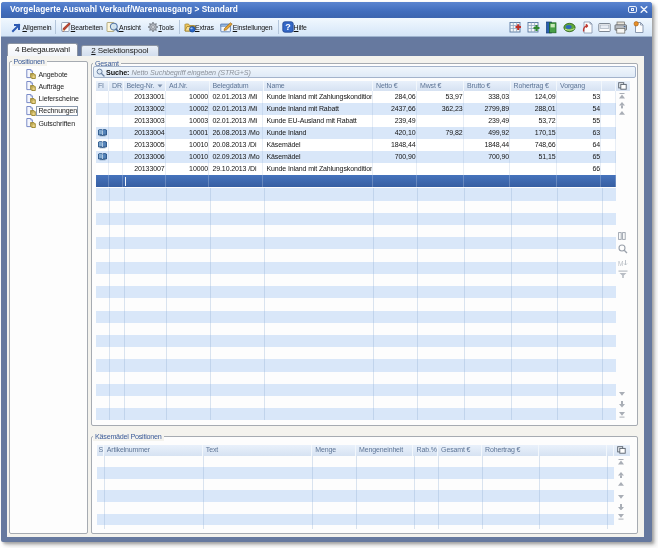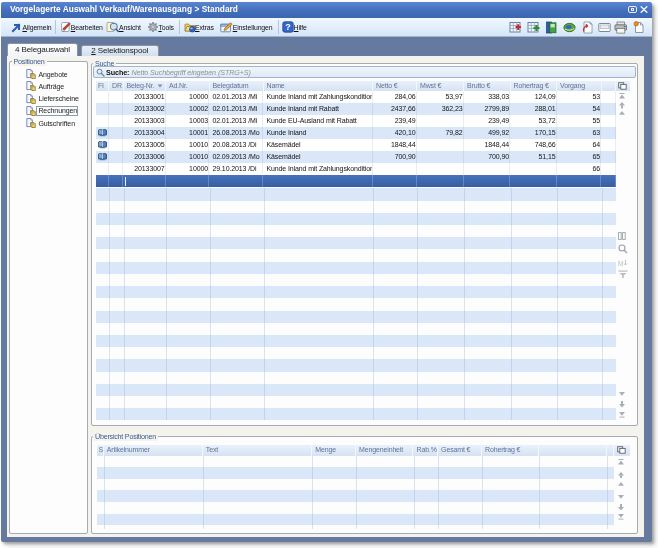--- a/index.html
+++ b/index.html
@@ -139,21 +139,21 @@
 <div class="a" style="z-index:4;left:36px;top:105.80000000000001px;width:41.5px;height:10px;border:1px solid #8b9aae;"></div>
 <div class="a" style="z-index:4;left:38.4px;top:106.30000000000001px;height:9.6px;line-height:9.6px;font-size:7px;letter-spacing:-0.1px;color:#1c1c1c;">Rechnungen</div>
 <svg class="a" style="z-index:4;left:25.5px;top:118.1px;" width="10" height="10" viewBox="0 0 10 10">
 <path d="M0.8 0.5 L4.8 0.5 L6.4 2.1 L6.4 8.6 L0.8 8.6 Z" fill="#f4f6fd" stroke="#6d7fc2" stroke-width="0.9"></path>
 <path d="M4.8 0.5 L4.8 2.1 L6.4 2.1" fill="#ccd4ef" stroke="#6d7fc2" stroke-width="0.7"></path>
 <path d="M4.6 4.6 L8.0 4.6 L9.3 5.9 L9.3 9.5 L5.9 9.5 L4.6 8.2 Z" fill="#e9d386" stroke="#8f7a1e" stroke-width="0.8"></path>
 <path d="M4.6 4.6 L5.9 5.9 L9.3 5.9 M5.9 5.9 L5.9 9.5" fill="none" stroke="#8f7a1e" stroke-width="0.6"></path>
   </svg>
 <div class="a" style="z-index:4;left:38.4px;top:118.5px;height:9.6px;line-height:9.6px;font-size:7px;letter-spacing:-0.1px;color:#1c1c1c;">Gutschriften</div>
 <div class="a" style="z-index:4;left:90.5px;top:63px;width:547.5px;height:362.5px;border:1px solid #a6abb2;border-radius:2px;background:#fdfdfd;"></div>
-<div class="a" style="z-index:4;left:93px;top:58.5px;height:9px;line-height:9px;padding:0 2px;font-size:7.2px;letter-spacing:-0.25px;color:#3c5c99;background:#f4f3ee;">Suche</div>
+<div class="a" style="z-index:4;left:93px;top:58.5px;height:9px;line-height:9px;padding:0 2px;font-size:7.2px;letter-spacing:-0.25px;color:#3c5c99;background:#f4f3ee;">Gesamt</div>
 <div class="a" style="z-index:4;left:92.8px;top:66.2px;width:543.4px;height:12.1px;border:1px solid #a3b3cb;border-radius:2px;background:linear-gradient(#f0f6fc,#dfeaf7);"></div>
 <svg class="a" style="left:95.7px;top:68px;z-index:5;" width="9" height="9" viewBox="0 0 9 9">
 <circle cx="3.6" cy="3.6" r="2.5" fill="#dce8f4" stroke="#6c82a2" stroke-width="1"></circle>
 <path d="M5.5 5.5 L8 8" stroke="#6c82a2" stroke-width="1.3" stroke-linecap="round"></path>
   </svg>
 <div class="a" style="z-index:4;left:106px;top:68.2px;height:9px;line-height:9px;font-size:7.2px;letter-spacing:-0.1px;font-weight:bold;color:#101010;">Suche:</div>
 <div class="a" style="z-index:4;left:131.5px;top:68.2px;height:9px;line-height:9px;font-size:7.2px;letter-spacing:-0.1px;font-style:italic;color:#8d939c;">Netto Suchbegriff eingeben (STRG+S)</div>
 <div class="a" style="z-index:4;left:96.4px;top:81.3px;width:519.6px;height:9.3px;background:linear-gradient(#e9f1fb,#d6e2f2);"></div>
 <div class="a" style="z-index:5;left:96.4px;top:81.3px;width:12.599999999999994px;height:9.3px;border-right:1px solid #f2f7fc;font-size:7px;letter-spacing:-0.15px;color:#5e7596;line-height:9.3px;padding-left:1.5px;overflow:hidden;white-space:nowrap;">FI</div>
 <div class="a" style="z-index:5;left:109.0px;top:81.3px;width:14.5px;height:9.3px;border-right:1px solid #f2f7fc;font-size:7px;letter-spacing:-0.15px;color:#5e7596;line-height:9.3px;padding-left:3px;overflow:hidden;white-space:nowrap;">DR</div>
@@ -361,21 +361,21 @@
   </svg>
 <svg class="a" style="z-index:5;left:618.5px;top:401px;" width="6" height="6.5" viewBox="0 0 6 6.5">
     <rect x="2" y="0" width="2" height="3" fill="#a9aeb6"></rect>
     <path d="M3 6.5 L6 3.1 L0 3.1 Z" fill="#a9aeb6"></path>
   </svg>
 <svg class="a" style="z-index:5;left:618.5px;top:411.5px;" width="6" height="6.3" viewBox="0 0 6 6.3">
     <rect x="0.5" y="4.6" width="5" height="1" fill="#a9aeb6"></rect>
     <path d="M0 0 L6 0 L3.0 3.8 Z" fill="#a9aeb6"></path>
   </svg>
 <div class="a" style="z-index:4;left:90.5px;top:436px;width:547.5px;height:97.7px;border:1px solid #a6abb2;border-radius:2px;background:#fdfdfd;"></div>
-<div class="a" style="z-index:4;left:93px;top:431.5px;height:9px;line-height:9px;padding:0 2px;font-size:7.2px;letter-spacing:-0.25px;color:#3c5c99;background:#f4f3ee;">Übersicht Positionen</div>
+<div class="a" style="z-index:4;left:93px;top:431.5px;height:9px;line-height:9px;padding:0 2px;font-size:7.2px;letter-spacing:-0.25px;color:#3c5c99;background:#f4f3ee;">Käsemädel Positionen</div>
 <div class="a" style="z-index:4;left:96.5px;top:445px;width:517.5px;height:10.5px;background:linear-gradient(#e9f1fb,#d6e2f2);"></div>
 <div class="a" style="z-index:5;left:96.5px;top:445px;width:7.200000000000003px;height:10.5px;border-right:1px solid #f2f7fc;font-size:7px;letter-spacing:-0.15px;color:#5e7596;line-height:10.5px;padding-left:2px;overflow:hidden;white-space:nowrap;">S</div>
 <div class="a" style="z-index:5;left:103.7px;top:445px;width:99.10000000000001px;height:10.5px;border-right:1px solid #f2f7fc;font-size:7px;letter-spacing:-0.15px;color:#5e7596;line-height:10.5px;padding-left:3px;overflow:hidden;white-space:nowrap;">Artikelnummer</div>
 <div class="a" style="z-index:5;left:202.8px;top:445px;width:109.5px;height:10.5px;border-right:1px solid #f2f7fc;font-size:7px;letter-spacing:-0.15px;color:#5e7596;line-height:10.5px;padding-left:3px;overflow:hidden;white-space:nowrap;">Text</div>
 <div class="a" style="z-index:5;left:312.3px;top:445px;width:43.80000000000001px;height:10.5px;border-right:1px solid #f2f7fc;font-size:7px;letter-spacing:-0.15px;color:#5e7596;line-height:10.5px;padding-left:3px;overflow:hidden;white-space:nowrap;">Menge</div>
 <div class="a" style="z-index:5;left:356.1px;top:445px;width:57.39999999999998px;height:10.5px;border-right:1px solid #f2f7fc;font-size:7px;letter-spacing:-0.15px;color:#5e7596;line-height:10.5px;padding-left:3px;overflow:hidden;white-space:nowrap;">Mengeneinheit</div>
 <div class="a" style="z-index:5;left:413.5px;top:445px;width:24.600000000000023px;height:10.5px;border-right:1px solid #f2f7fc;font-size:7px;letter-spacing:-0.15px;color:#5e7596;line-height:10.5px;padding-left:3px;overflow:hidden;white-space:nowrap;">Rab.%</div>
 <div class="a" style="z-index:5;left:438.1px;top:445px;width:43.89999999999998px;height:10.5px;border-right:1px solid #f2f7fc;font-size:7px;letter-spacing:-0.15px;color:#5e7596;line-height:10.5px;padding-left:3px;overflow:hidden;white-space:nowrap;">Gesamt €</div>
 <div class="a" style="z-index:5;left:482.0px;top:445px;width:57.39999999999998px;height:10.5px;border-right:1px solid #f2f7fc;font-size:7px;letter-spacing:-0.15px;color:#5e7596;line-height:10.5px;padding-left:3px;overflow:hidden;white-space:nowrap;">Rohertrag €</div>
 <div class="a" style="z-index:5;left:539.4px;top:445px;width:67.60000000000002px;height:10.5px;border-right:1px solid #f2f7fc;font-size:7px;letter-spacing:-0.15px;color:#5e7596;line-height:10.5px;padding-left:3px;overflow:hidden;white-space:nowrap;"></div>

